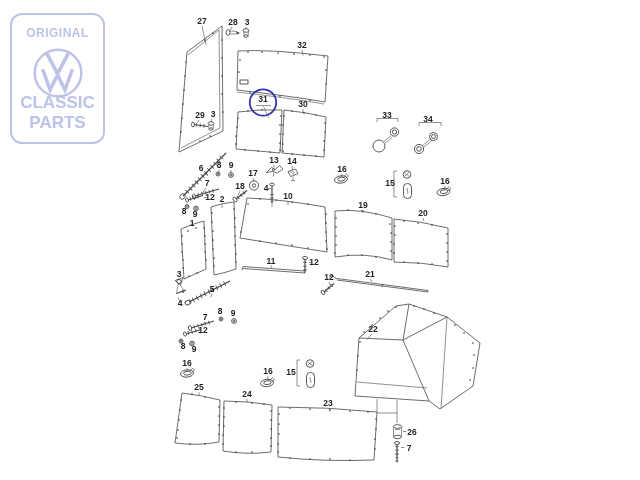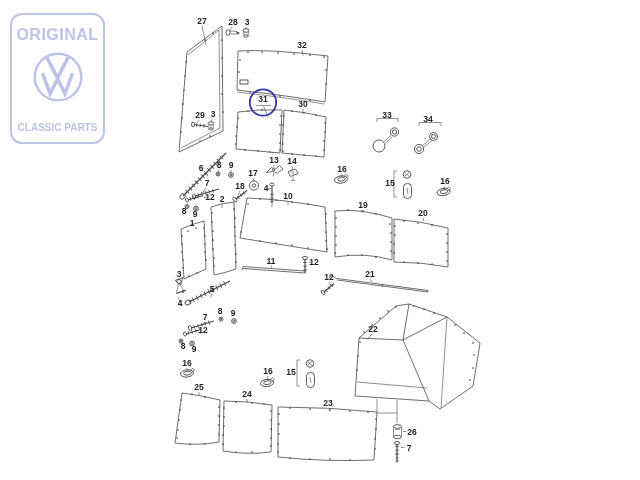--- a/index.html
+++ b/index.html
@@ -2,23 +2,23 @@
 <html><head>
 <meta charset="utf-8">
 <style>
   html,body{margin:0;padding:0;background:#ffffff;}
   body{width:640px;height:480px;position:relative;overflow:hidden;
        font-family:"Liberation Sans",sans-serif;}
   
   .watermark{position:absolute;left:10px;top:13px;width:91px;height:127px;
              border:2px solid #bdc3e6;border-radius:12px;color:#bdc3e6;
              text-align:center;}
-  .wm-line1{margin-top:11px;font-size:16px;font-weight:bold;letter-spacing:.5px;}
+  .wm-line1{margin-top:11px;font-size:12px;font-weight:bold;letter-spacing:.5px;}
   .wm-line2{position:absolute;bottom:9px;left:0;width:100%;
-            font-size:10px;font-weight:bold;letter-spacing:0;}
+            font-size:17px;font-weight:bold;letter-spacing:0;}
   .roundel{display:block;margin:5px auto 0 auto;}
   .rnd{fill:none;stroke:#bdc3e6;}
   
   svg.diagram{position:absolute;left:0;top:0;}
   .ln{fill:none;stroke:#474747;stroke-width:.8;stroke-linejoin:round;}
   .lt{fill:none;stroke:#474747;stroke-width:.6;}
   .sh{fill:none;stroke:#474747;stroke-width:1.2;}
   .th5{fill:none;stroke:#474747;stroke-width:5;stroke-dasharray:.8 3.6;}
   .th4{fill:none;stroke:#474747;stroke-width:3.6;stroke-dasharray:.8 3;}
   .dots{fill:none;stroke:#474747;stroke-width:1.7;stroke-linecap:round;}

